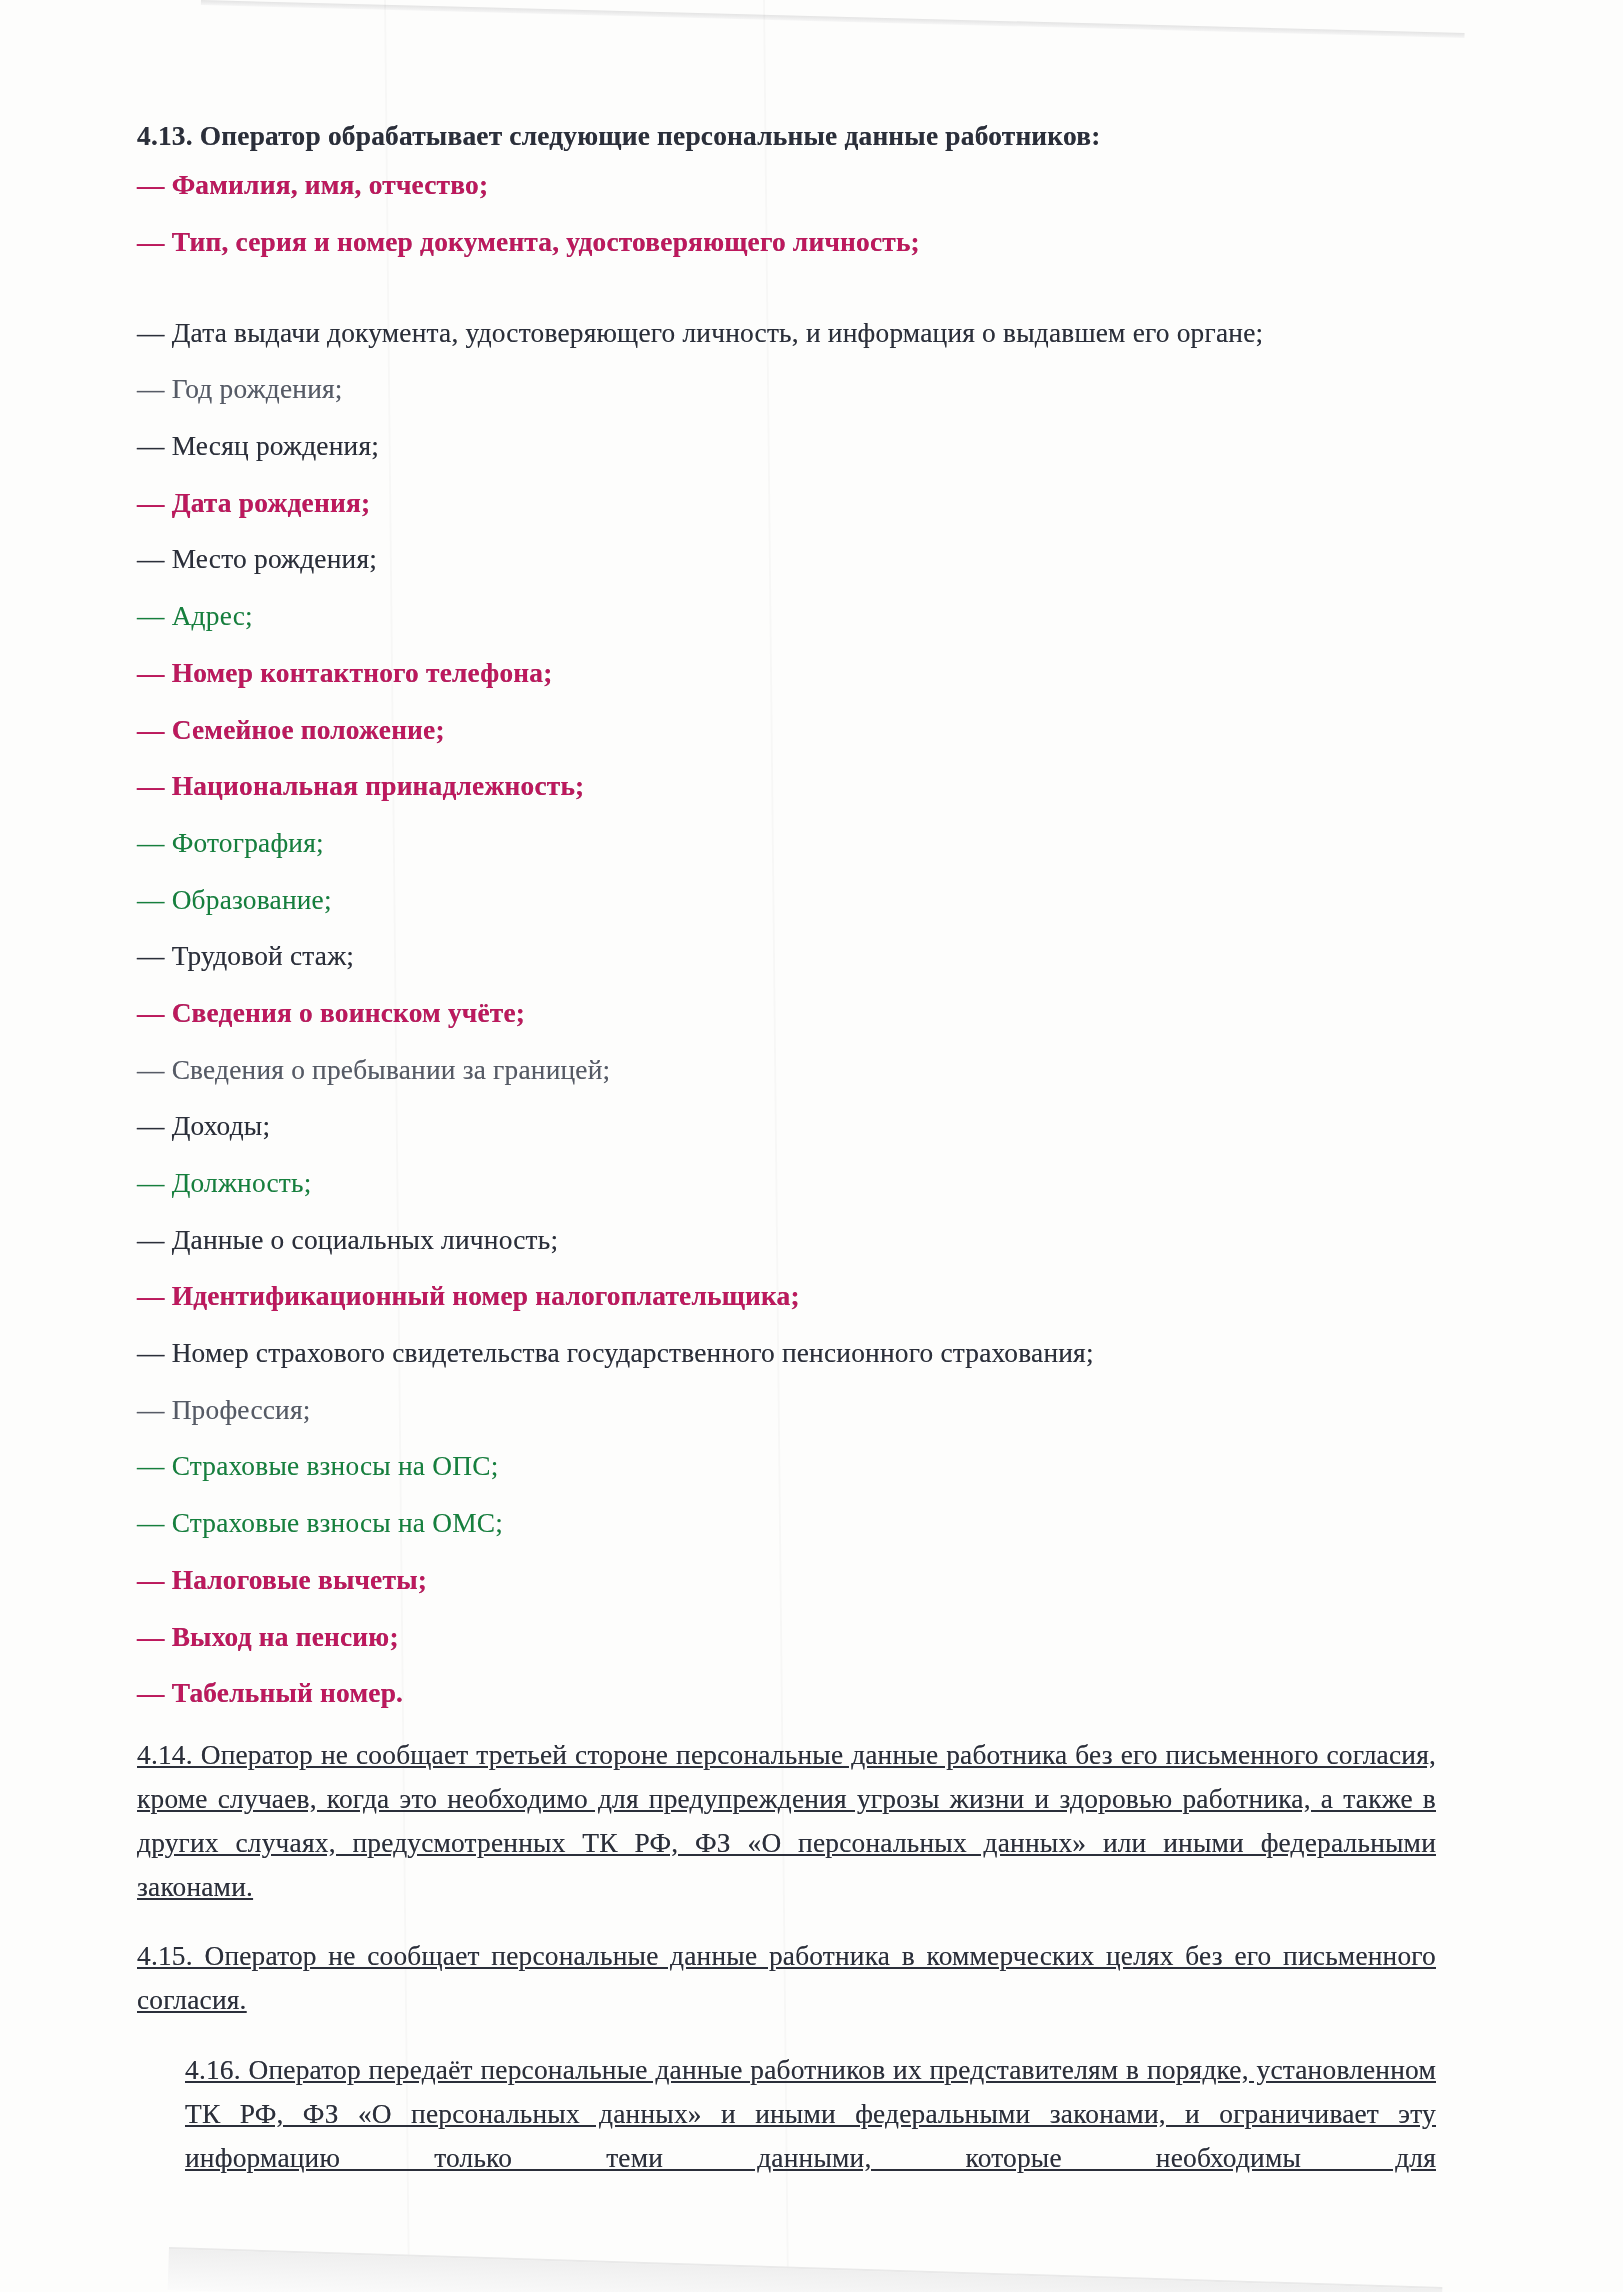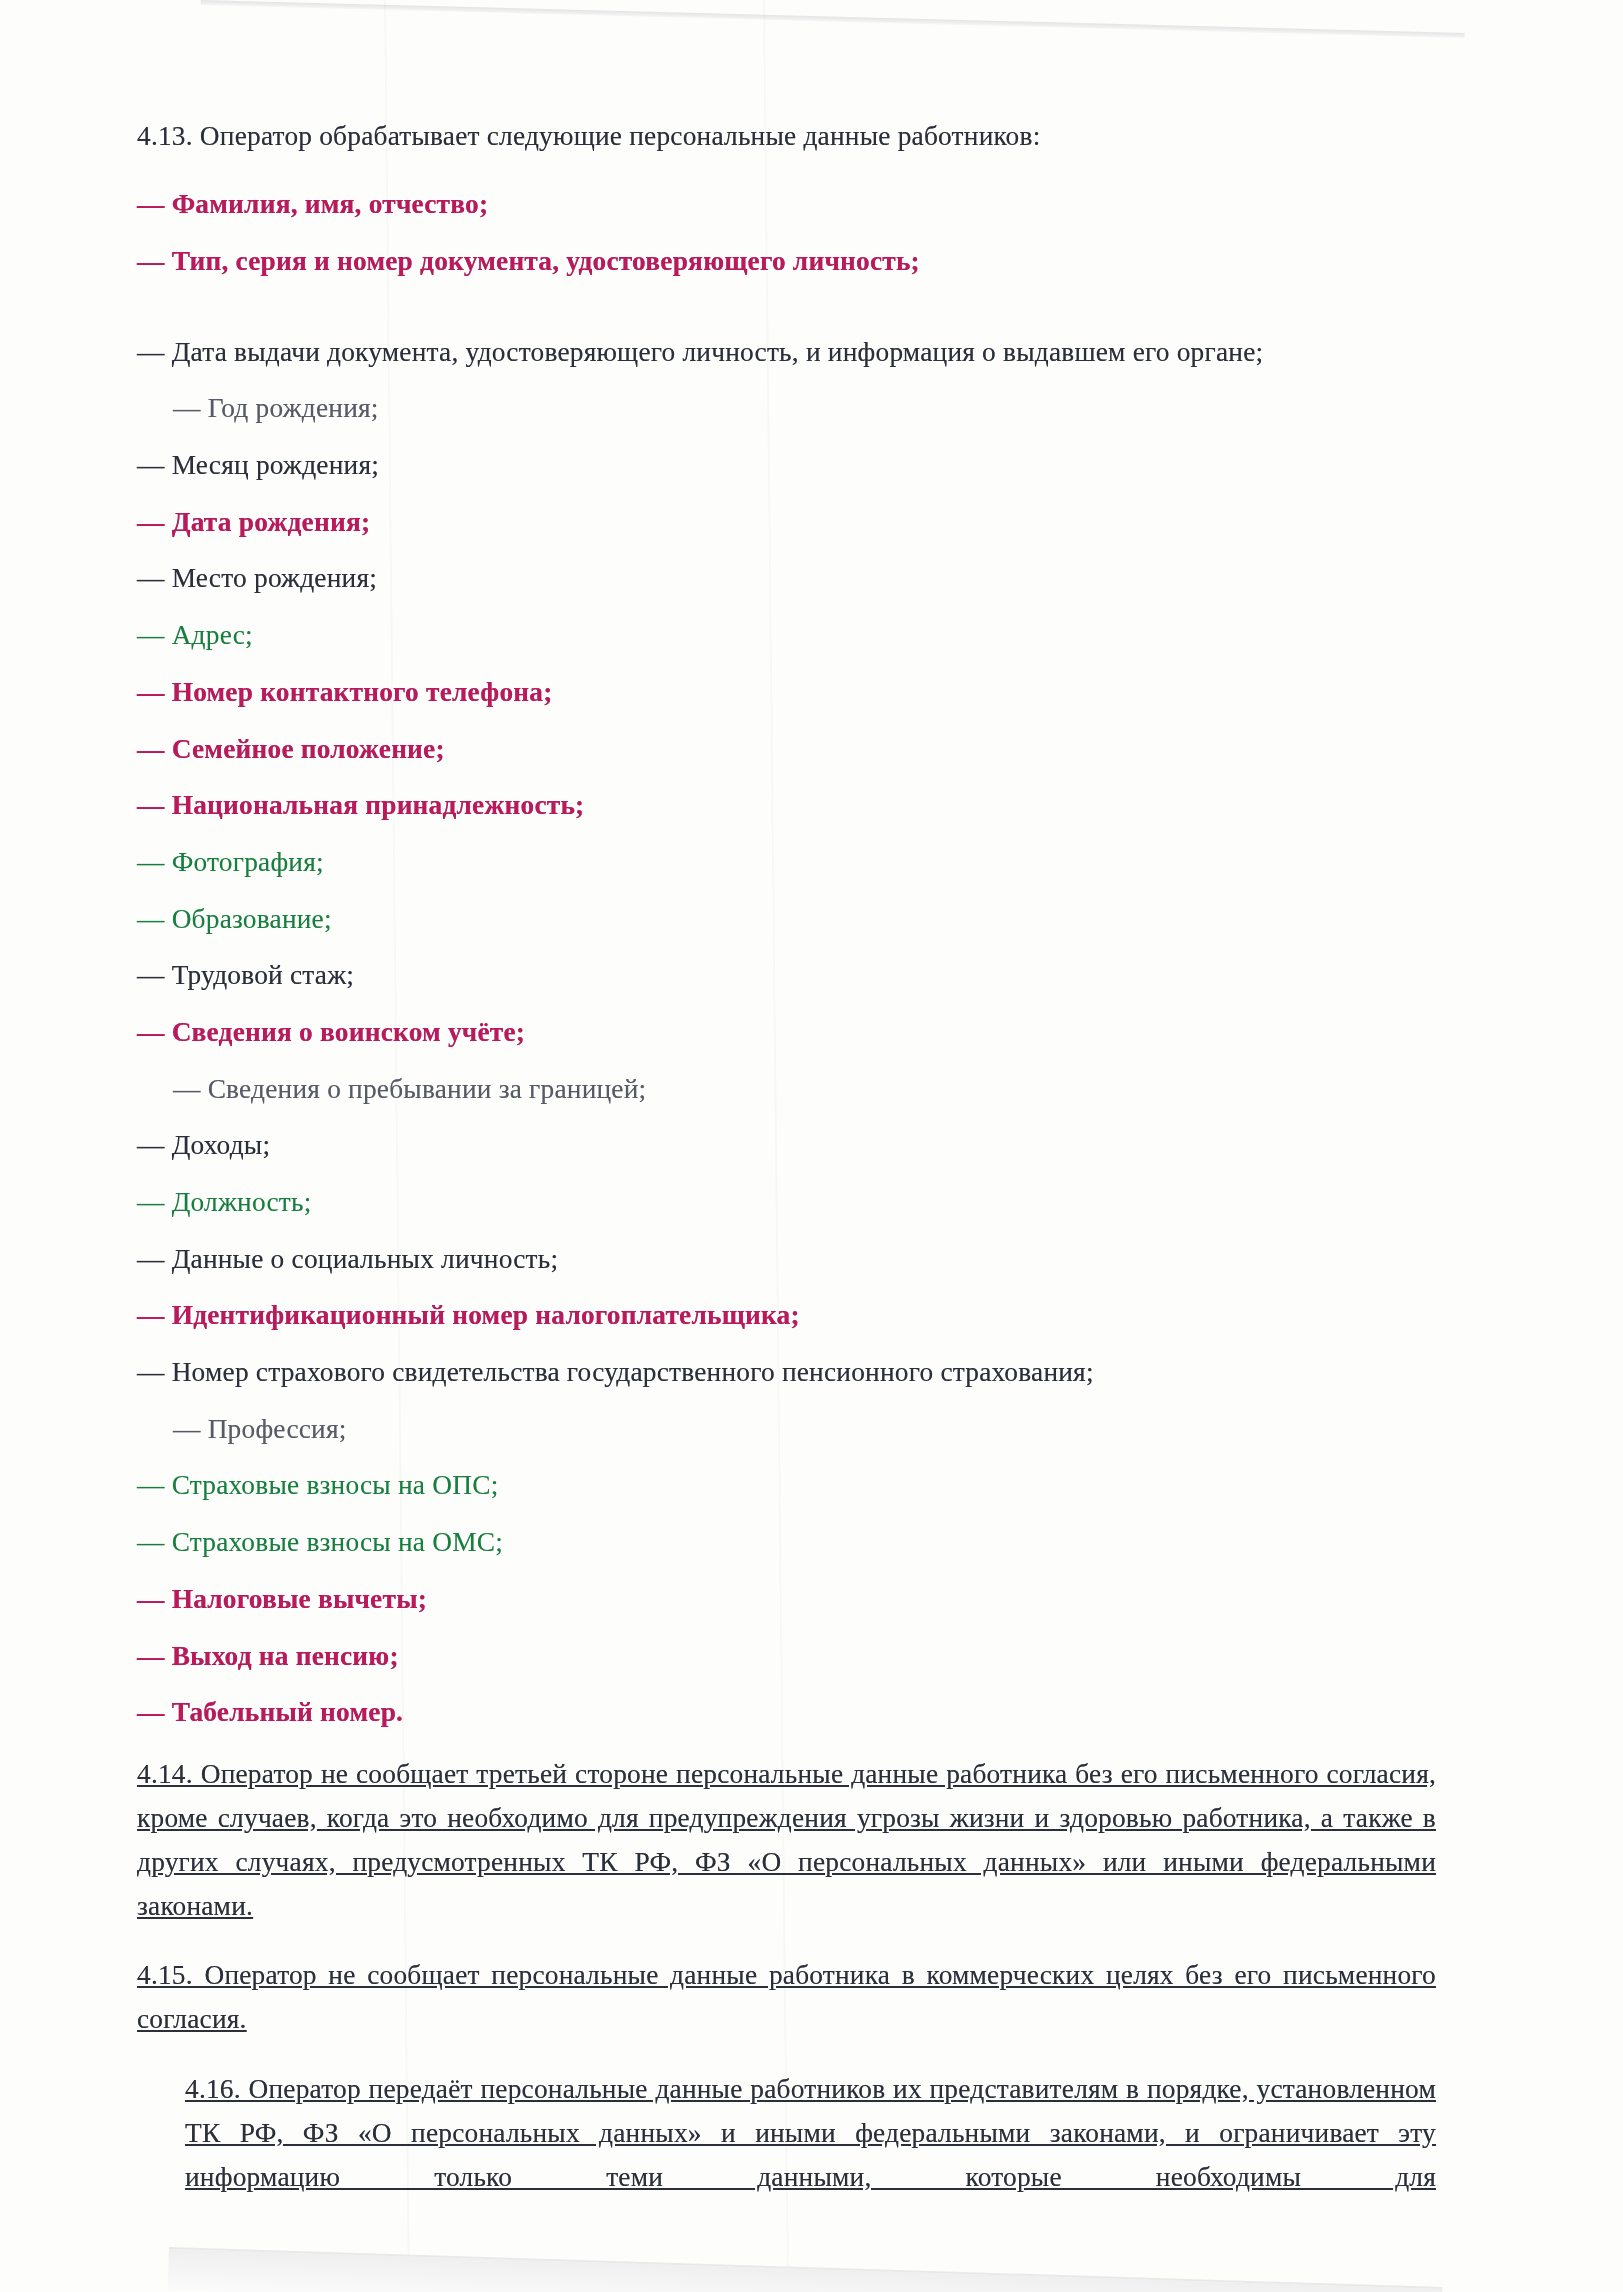--- a/index.html
+++ b/index.html
@@ -23,37 +23,37 @@
     left: 137px;
     top: 114px;
     width: 1299px;
     font-size: 27.4px;
     line-height: 44px;
     color: #2b2f3a;
     text-shadow: 0 0 0.6px rgba(43,47,58,0.55);
     letter-spacing: 0.2px;
   }
   .heading {
-    margin: 0 0 24px;
+    margin: 0 0 5px;
+    font-weight: bold;
   }
   .item {
     margin: 0 0 12.7px;
   }
   .item.wrap {
     text-align: justify;
     margin-top: 47px;
   }
   .item.bold {
     font-weight: 600;
     color: #be185d;
   }
   .item.mid {
     color: #565b66;
     text-shadow: 0 0 0.6px rgba(86,91,102,0.5);
-    margin-left: 36px;
   }
   .item.faded {
     color: #15803d;
     text-shadow: 0 0 0.6px rgba(135,140,150,0.45);
   }
   .para {
     text-align: justify;
     margin: 17.6px 0 25.5px;
     text-decoration: underline;
   }

